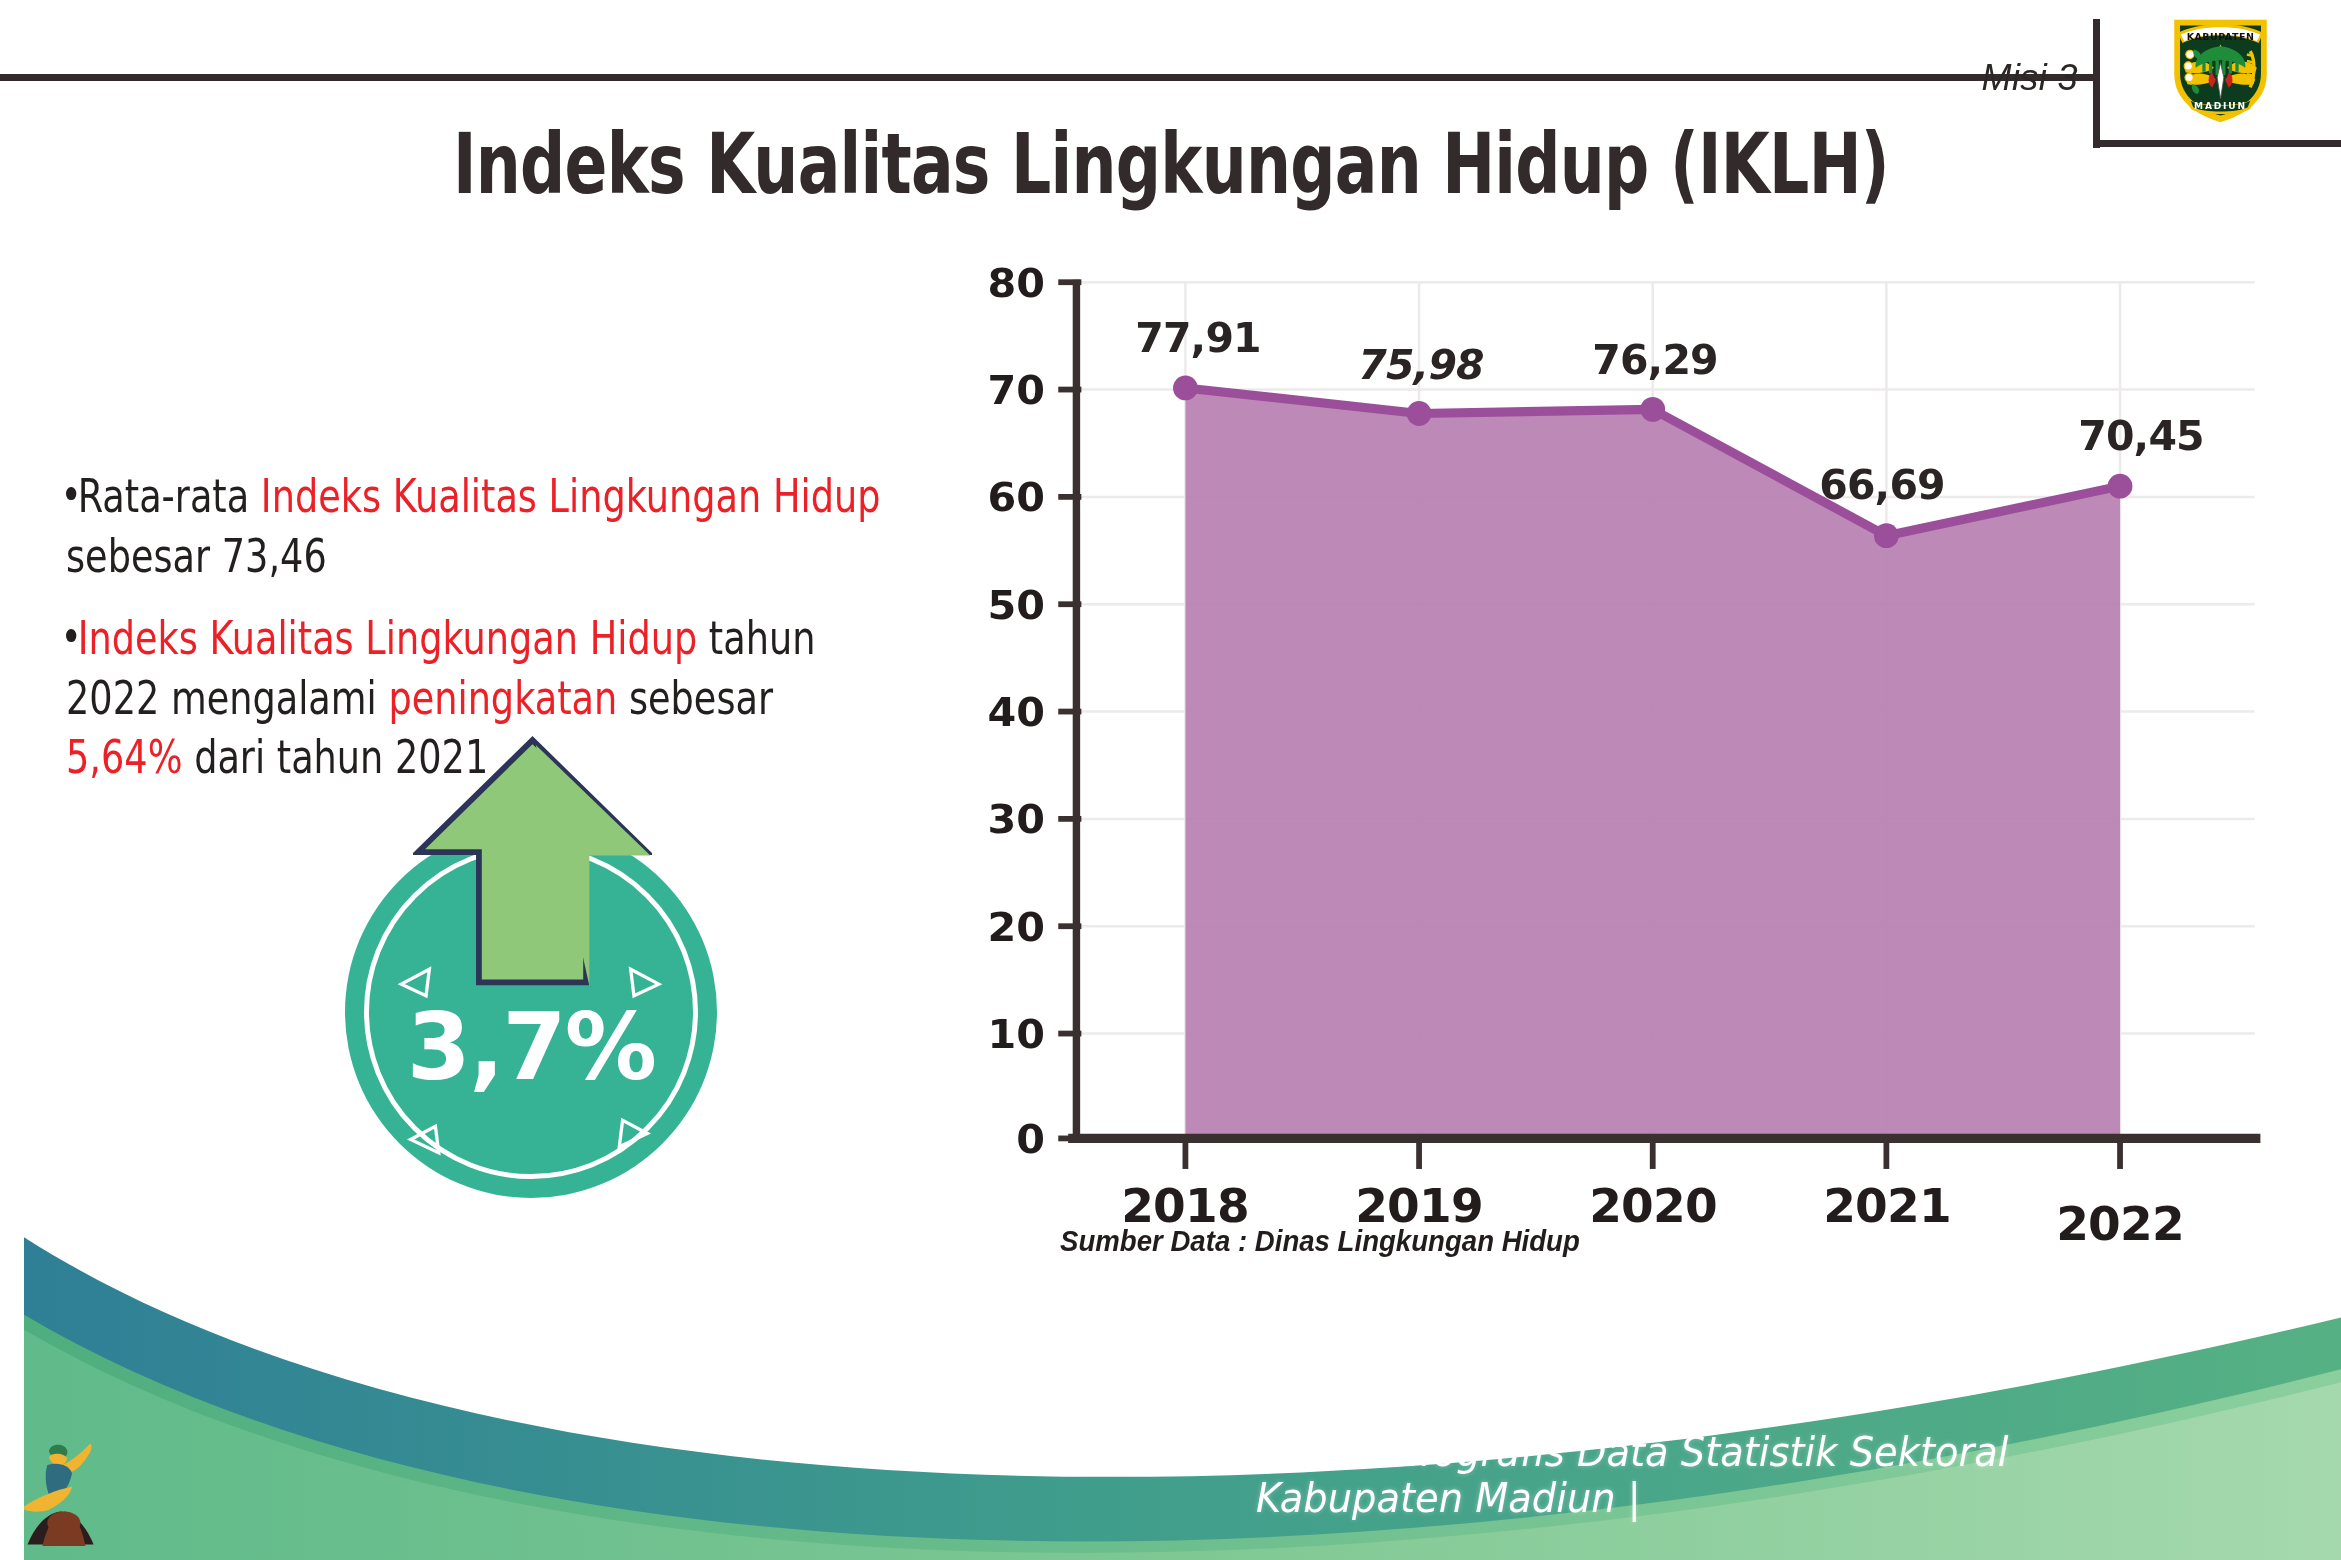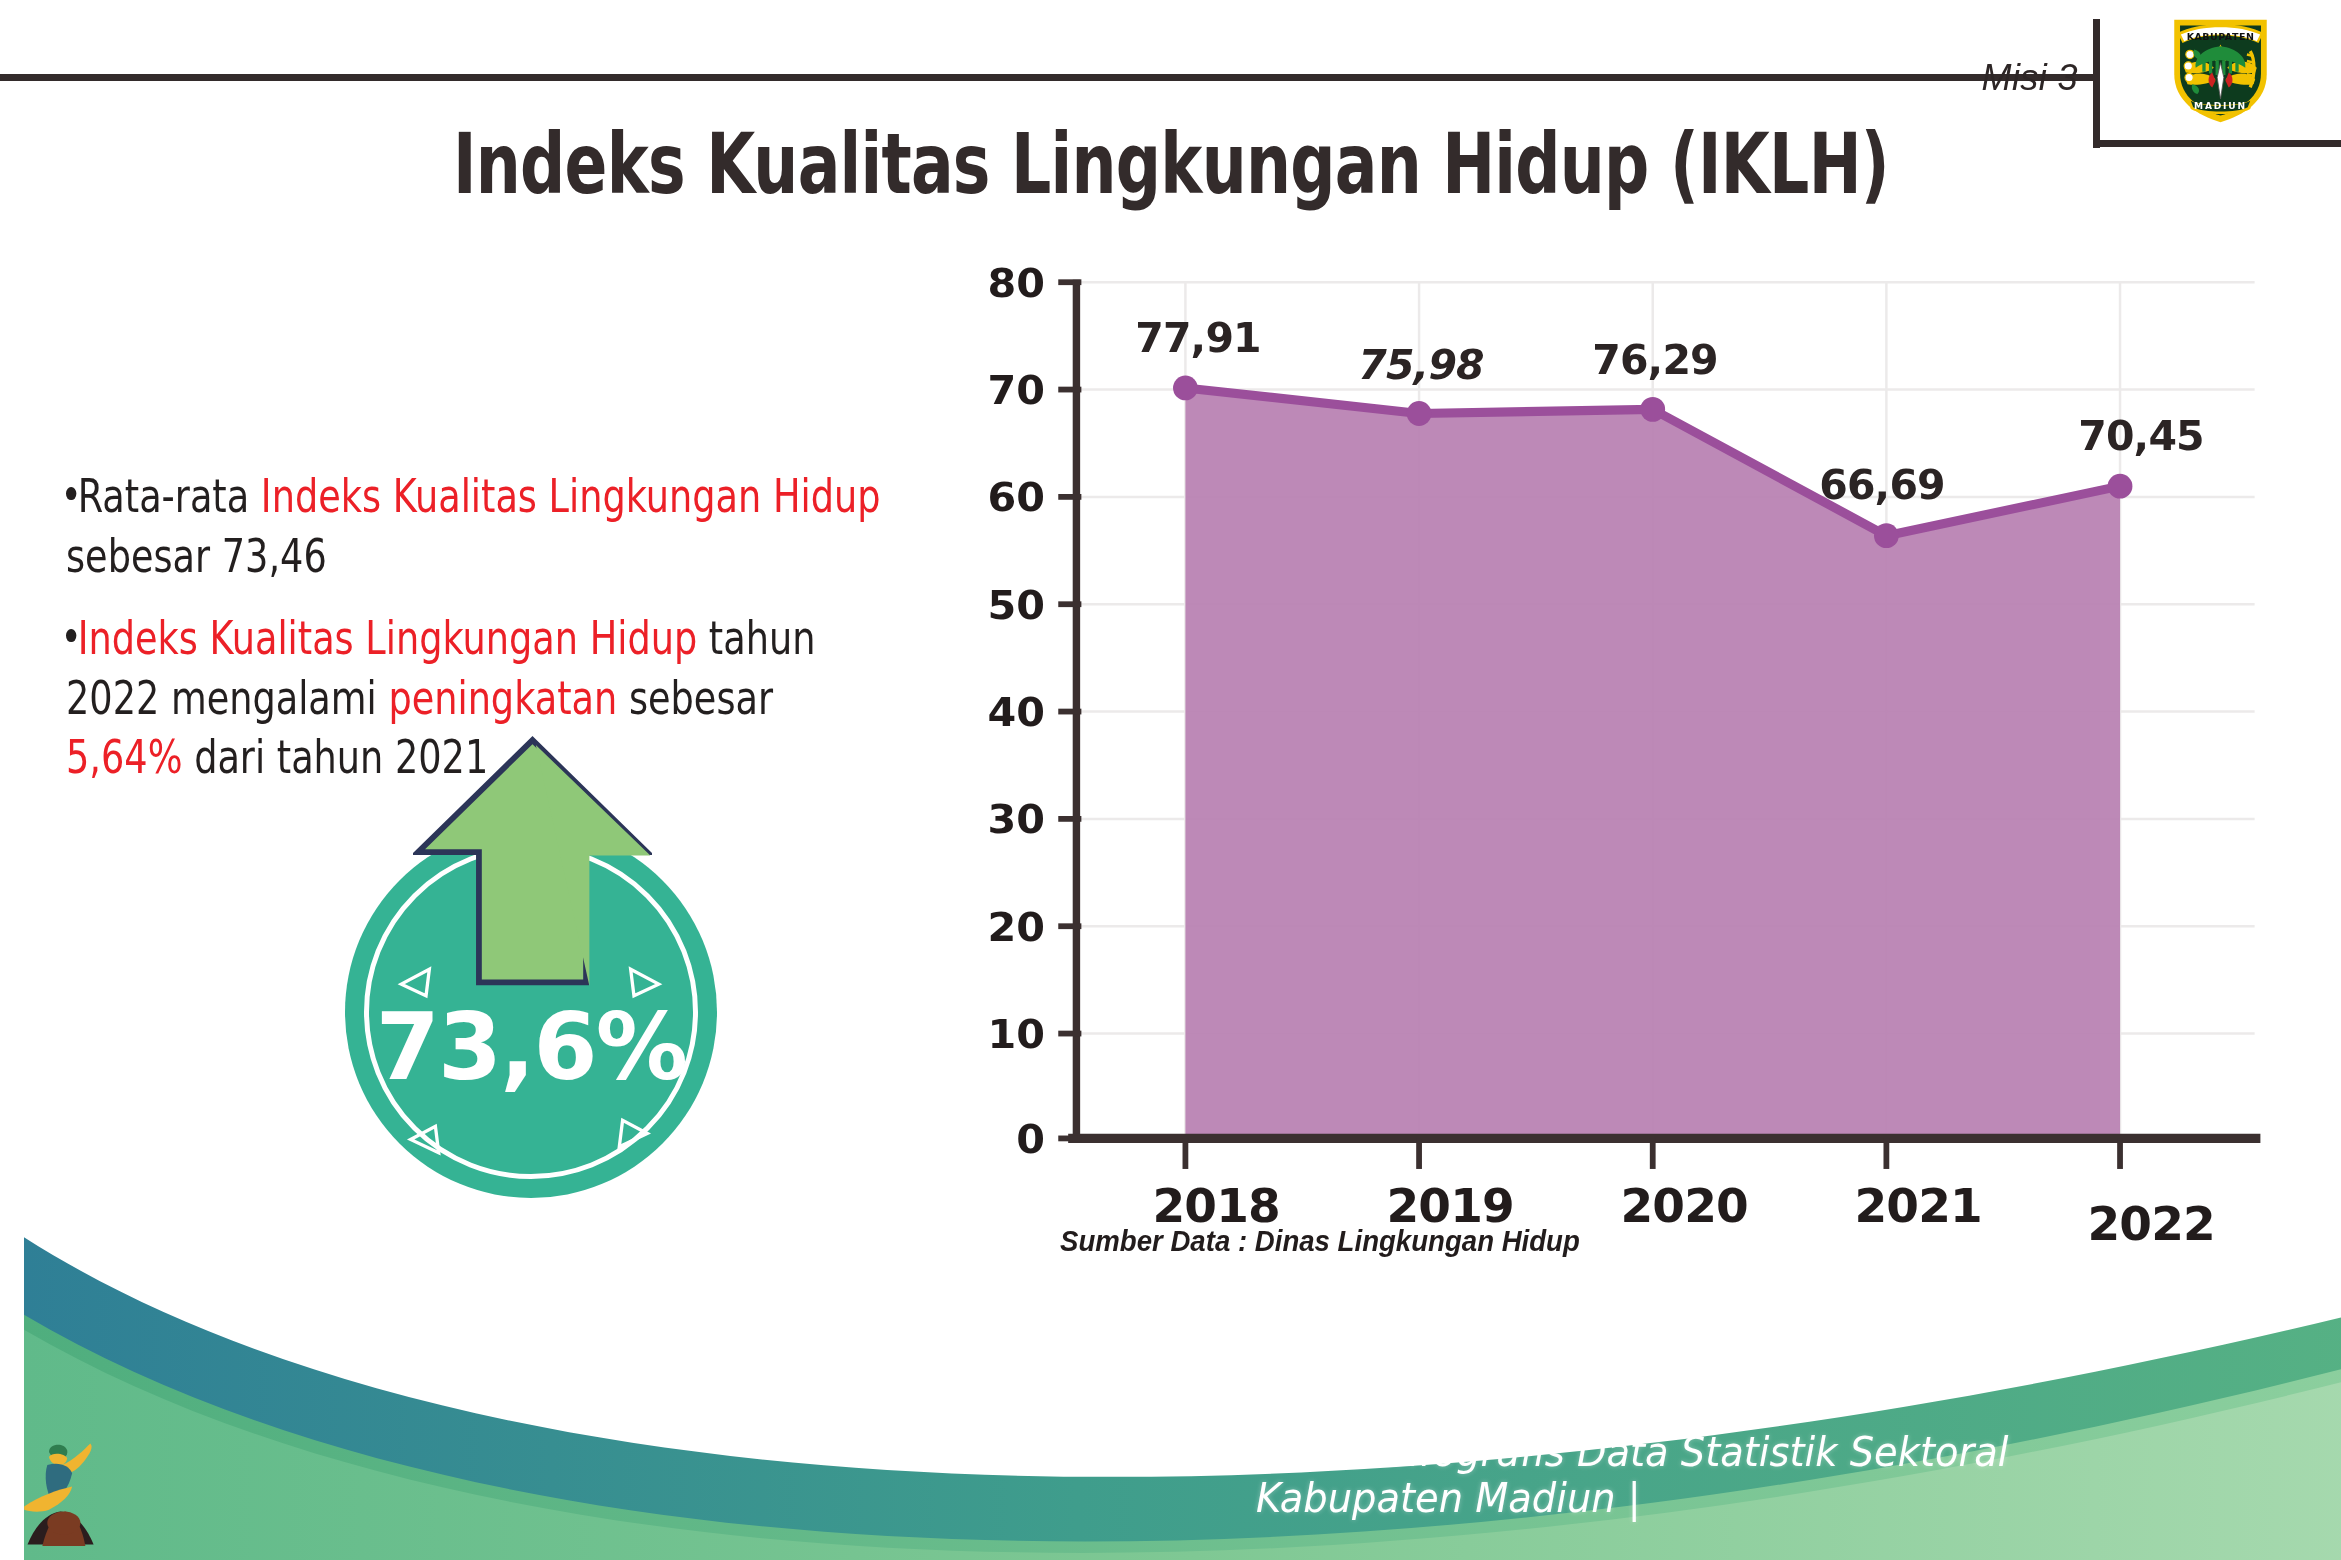--- a/index.html
+++ b/index.html
@@ -122,21 +122,21 @@
     width:91px;
     transform:scaleX(1.06);
     transform-origin:right center;
   }
   .xlab {
     position:absolute;
     font-family:"DejaVu Sans", sans-serif;
     font-weight:bold;
     font-size:47px;
     color:#221c1c;
-    text-align:right;
+    text-align:center;
     width:190px;
     letter-spacing:-0.8px;
   }
   .dlab {
     position:absolute;
     font-family:"DejaVu Sans", sans-serif;
     font-weight:bold;
     font-size:41px;
     color:#2b2424;
     text-align:center;
@@ -241,21 +241,21 @@
   </svg>
   <svg class="tick-arrow" style="left:266px; top:291px;" viewBox="0 0 52 40">
     <path d="M10 36 L44 20 L14 4 Z" fill="none" stroke="#ffffff" stroke-width="4"></path>
   </svg>
 
   <svg id="badge-arrow" viewBox="0 0 290 320">
     <path d="M145 6 L284 142 L210 142 L210 300 L80 300 L80 142 L6 142 Z" fill="#8fc878" stroke="#2c3558" stroke-width="7" stroke-linejoin="miter"></path>
     <path d="M149 12 L288 146 L214 146 L214 304 L214 304" fill="#8fc878" stroke="none"></path>
   </svg>
 
-  <div id="badge-value">73,6%</div>
+  <div id="badge-value">3,7%</div>
 </div>
 
 <div id="chart">
   <svg width="1288" height="925" viewBox="0 0 1560 1120">
 
     <g stroke="#eceaea" stroke-width="3">
       <line x1="118" y1="921" x2="1545" y2="921"></line>
       <line x1="118" y1="791" x2="1545" y2="791"></line>
       <line x1="118" y1="661" x2="1545" y2="661"></line>
       <line x1="118" y1="531" x2="1545" y2="531"></line>

